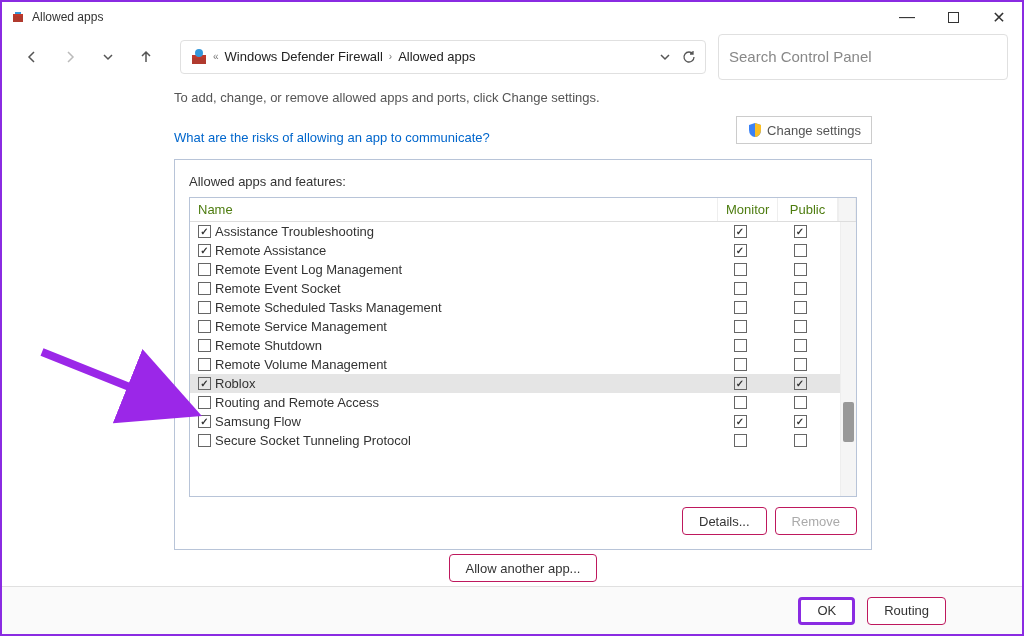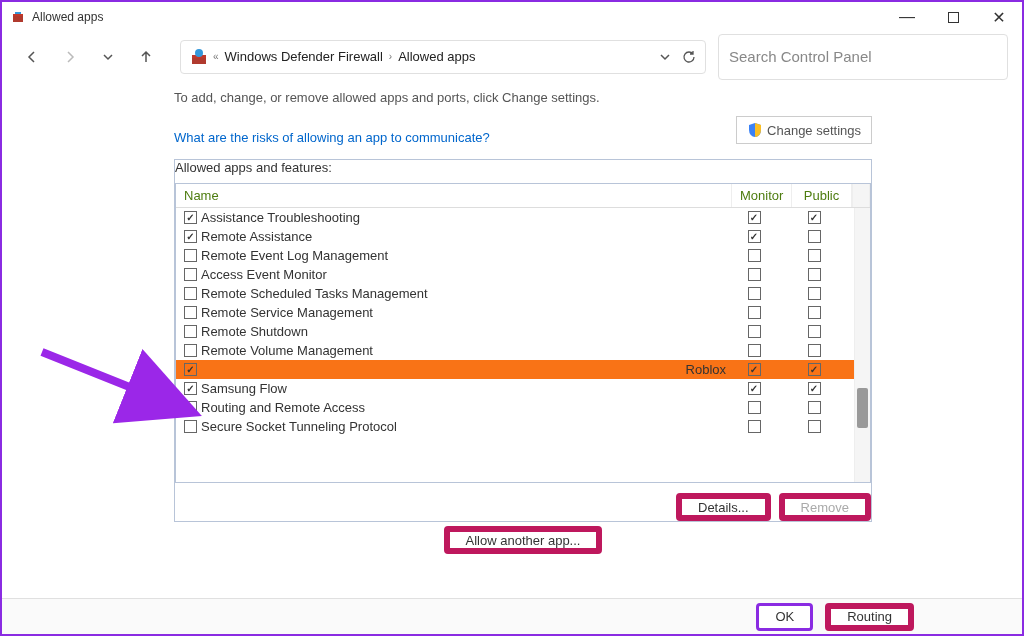--- a/index.html
+++ b/index.html
@@ -15,43 +15,43 @@
     .address-bar .folder-icon { margin-right: 4px; }
     .breadcrumb { display: flex; align-items: center; font-size: 13px; color: #222; gap: 6px; }
     .chev { color: #777; font-size: 10px;}
     .address-end { margin-left: auto; display: flex; align-items: center; gap: 10px; }
     .search-box { width: 290px; height: 46px; border: 1px solid #e0e0e0; border-radius: 4px; padding: 0 10px; font-size: 15px; color: #888; display: flex; align-items: center; }
     .content { padding: 0 0 0 172px; }
     .intro { font-size: 13px; color: #555; padding-top: 8px; }
     .link-row { margin-top: 10px; display: flex; align-items: center; }
     .link { color: #0066cc; font-size: 13px; margin-top: 15px; }
     .change-btn { margin-left: auto; margin-right: 150px; height: 28px; border: 1px solid #ccc; border-radius: 0; padding: 0 10px; font-size: 13px; color: #555; display: flex; align-items: center; gap: 4px; background: #fff;}
-    .panel { border: 1px solid #b8c4d8; margin-top: 14px; margin-right: 150px; }
+    .panel { border: 1px solid #b8c4d8; margin-top: 14px; margin-right: 150px; padding: 14px; }
     .panel-title { font-size: 13px; color: #333; margin-bottom: 8px; }
     .list-box { border: 1px solid #b8c4d8; height: 300px; display: flex; flex-direction: column; }
     .list-header { display: flex; border-bottom: 1px solid #ddd; font-size: 13px; color: #4d7c0f; }
     .list-header > div { padding: 4px 8px; border-right: 1px solid #eee;}
     .col-name { flex: 1; }
     .col-check { width: 60px; text-align: center; }
     .col-scroll { width: 16px; background: #f5f5f5; border-left: 1px solid #eee; border-right: none;}
     .list-body { flex: 1; overflow: hidden; position: relative; display: flex; }
     .rows { flex: 1; }
     .row { display: flex; align-items: center; font-size: 13px; color: #333; padding: 2px 8px; }
-    .row.highlight { background: #f97316; text-align: right; }
+    .row.highlight { background: #e5e5e5; }
     .row .cb { width: 13px; height: 13px; border: 1px solid #666; display: inline-flex; align-items: center; justify-content: center; margin-right: 4px; font-size: 10px; flex-shrink: 0;}
     .row .cb.checked::after { content: "✓"; font-weight: bold; line-height: 1; }
     .row .rname { flex: 1; }
     .row .rcheck { width: 60px; display: flex; justify-content: center; }
     .scrollbar { width: 16px; background: #f5f5f5; border-left: 1px solid #eee; position: relative;}
     .thumb { position: absolute; left: 2px; right: 2px; top: 180px; height: 40px; background: #999; border-radius: 2px;}
     .panel-buttons { display: flex; justify-content: flex-end; gap: 8px; margin-top: 10px;}
-    .btn { height: 28px; border: 6px solid #be185d; border-radius: 4px; padding: 0 16px; font-size: 13px; background: #fff; color: #333; display: flex; align-items: center;}
+    .btn { height: 28px; border: 1px solid #be185d; border-radius: 4px; padding: 0 16px; font-size: 13px; background: #fff; color: #333; display: flex; align-items: center;}
     .btn.disabled { color: #aaa; }
     .allow-row { display: flex; justify-content: center; margin-right: 150px; margin-top: 4px;}
-    .footer { position: absolute; bottom: 0; left: 0; right: 0; height: 36px; border-top: 1px solid #e0e0e0; background: #fafafa; display: flex; align-items: center; justify-content: flex-end; padding-right: 108px; gap: 12px;}
+    .footer { position: absolute; bottom: 0; left: 0; right: 0; height: 48px; border-top: 1px solid #e0e0e0; background: #fafafa; display: flex; align-items: center; justify-content: flex-end; padding-right: 76px; gap: 12px;}
     .footer .ok-btn { border: 3px solid #8a2be2; background: #fff;}
     .arrow-annotation { position: absolute; left: 30px; top: 340px; width: 170px; height: 100px; pointer-events: none;}
   </style>
 </head>
 <body>
 
 <div class="titlebar">
   <svg class="shield" width="16" height="16" viewBox="0 0 16 16">
       <rect x="3" y="5" width="10" height="8" fill="#b03a2e"></rect>
       <rect x="3" y="5" width="10" height="2" fill="#c0392b"></rect>
@@ -164,21 +164,21 @@
               <span class="rname">Remote Event Log Management</span>
               <span class="rcheck">
                 <span class="cb"></span>
               </span>
               <span class="rcheck">
                 <span class="cb"></span>
               </span>
             </div>
             <div class="row">
               <span class="cb"></span>
-              <span class="rname">Access Event Monitor</span>
+              <span class="rname">Remote Event Socket</span>
               <span class="rcheck">
                 <span class="cb"></span>
               </span>
               <span class="rcheck">
                 <span class="cb"></span>
               </span>
             </div>
             <div class="row">
               <span class="cb"></span>
               <span class="rname">Remote Scheduled Tasks Management</span>
@@ -223,37 +223,37 @@
               <span class="cb checked"></span>
               <span class="rname">Roblox</span>
               <span class="rcheck">
                 <span class="cb checked"></span>
               </span>
               <span class="rcheck">
                 <span class="cb checked"></span>
               </span>
             </div>
             <div class="row">
+              <span class="cb"></span>
+              <span class="rname">Routing and Remote Access</span>
+              <span class="rcheck">
+                <span class="cb"></span>
+              </span>
+              <span class="rcheck">
+                <span class="cb"></span>
+              </span>
+            </div>
+            <div class="row">
               <span class="cb checked"></span>
               <span class="rname">Samsung Flow</span>
               <span class="rcheck">
                 <span class="cb checked"></span>
               </span>
               <span class="rcheck">
                 <span class="cb checked"></span>
-              </span>
-            </div>
-            <div class="row">
-              <span class="cb"></span>
-              <span class="rname">Routing and Remote Access</span>
-              <span class="rcheck">
-                <span class="cb"></span>
-              </span>
-              <span class="rcheck">
-                <span class="cb"></span>
               </span>
             </div>
             <div class="row">
               <span class="cb"></span>
               <span class="rname">Secure Socket Tunneling Protocol</span>
               <span class="rcheck">
                 <span class="cb"></span>
               </span>
               <span class="rcheck">
                 <span class="cb"></span>

